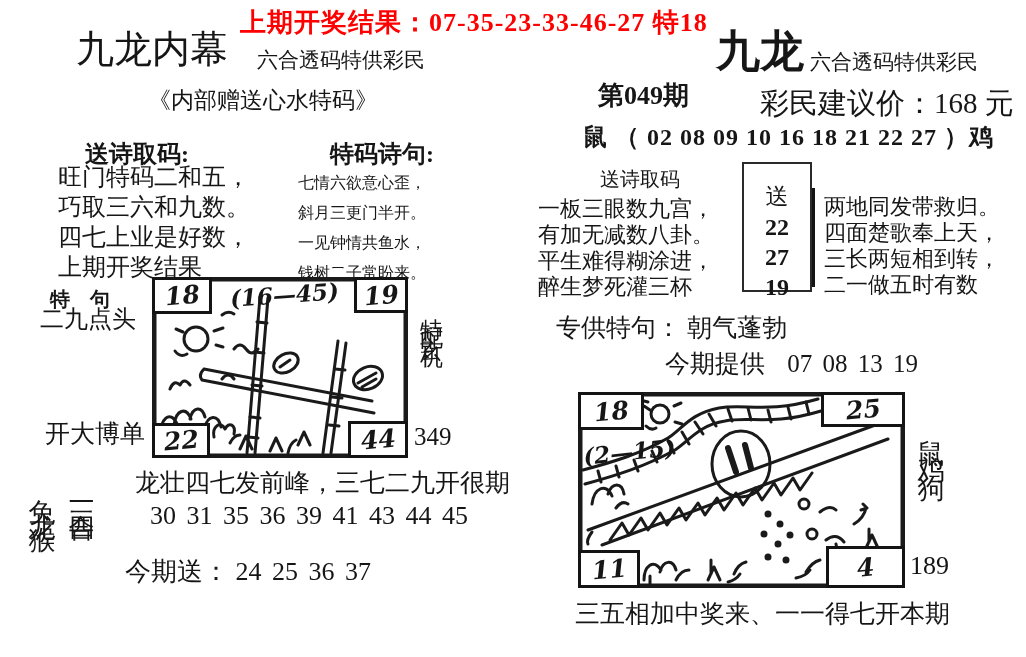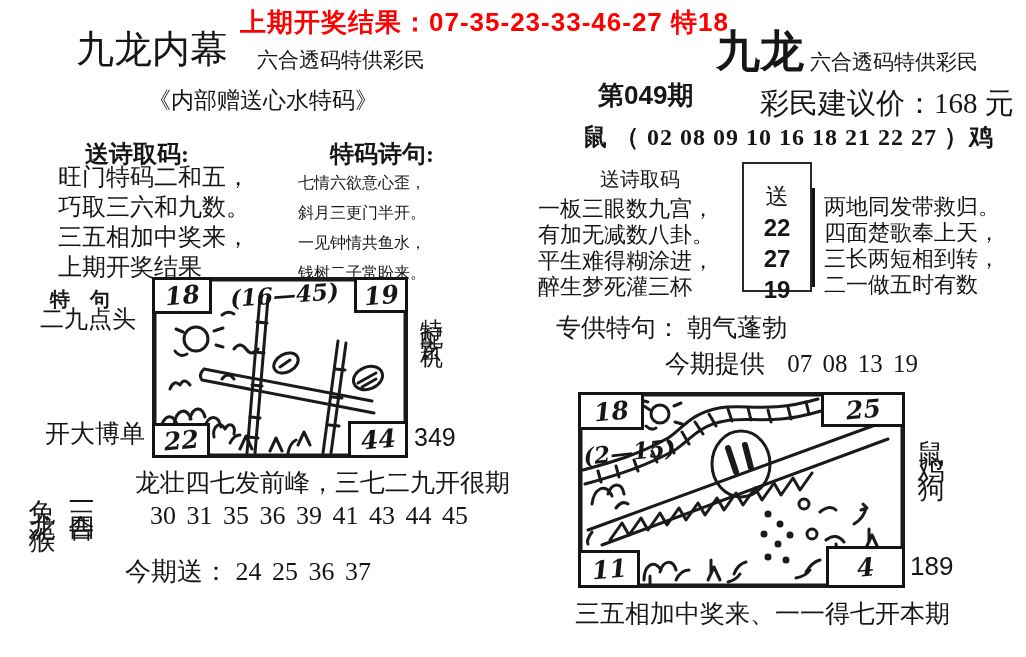--- a/index.html
+++ b/index.html
@@ -1,19 +1,19 @@
 <!DOCTYPE html>
 <html><head>
 <meta charset="utf-8">
 <style>
   html,body{margin:0;padding:0;background:#e8e8e8;}
   .sheet{position:relative;width:1026px;height:657px;background:#ffffff;overflow:hidden;
          font-family:"Liberation Serif","DejaVu Serif",serif;color:#161616;}
   .abs{position:absolute;white-space:nowrap;}
-  .sans{font-family:Liberation Sans, sans-serif;}
+  .sans{font-family:Liberation Serif, serif;}
   .vert{writing-mode:vertical-rl;text-orientation:upright;}
   .poem div{white-space:nowrap;}
   .corner{position:absolute;background:#fff;border:3px solid #141414;display:flex;
           align-items:center;justify-content:center;z-index:3;}
   .corner span{font:italic 700 25px "DejaVu Serif",serif;transform:rotate(-5deg);}
   .hand{font:italic 700 23px "DejaVu Serif",serif;}
   .sketch{position:absolute;}
   .sketch svg{position:absolute;left:0;top:0;}
   .vline{position:absolute;background:#141414;}
 </style>
@@ -32,21 +32,21 @@
   <div class="abs" style="left:810px;top:48px;font-size:21px;">六合透码特供彩民</div>
   <div class="abs sans" style="left:598px;top:78px;font-size:26px;font-weight:bold;">第049期</div>
   <div class="abs" style="left:760px;top:84px;font-size:29px;">彩民建议价：168 元</div>
 
   <div class="abs" style="left:583px;top:121px;font-size:24px;font-weight:bold;letter-spacing:1px;">鼠 （ 02 08 09 10 16 18 21 22 27 ）鸡</div>
 
   <div class="abs" style="left:85px;top:138px;font-size:24px;font-weight:bold;">送诗取码:</div>
   <div class="abs poem" style="left:58px;top:162px;font-size:24px;line-height:30px;">
     <div>旺门特码二和五，</div>
     <div>巧取三六和九数。</div>
-    <div>三五相加中奖来，</div>
+    <div>四七上业是好数，</div>
     <div>上期开奖结果</div>
   </div>
 
   <div class="abs" style="left:330px;top:138px;font-size:24px;font-weight:bold;">特码诗句:</div>
   <div class="abs poem" style="left:298px;top:168px;font-size:16px;line-height:30px;">
     <div>七情六欲意心歪，</div>
     <div>斜月三更门半开。</div>
     <div>一见钟情共鱼水，</div>
     <div>钱树二子常盼来。</div>
   </div>

